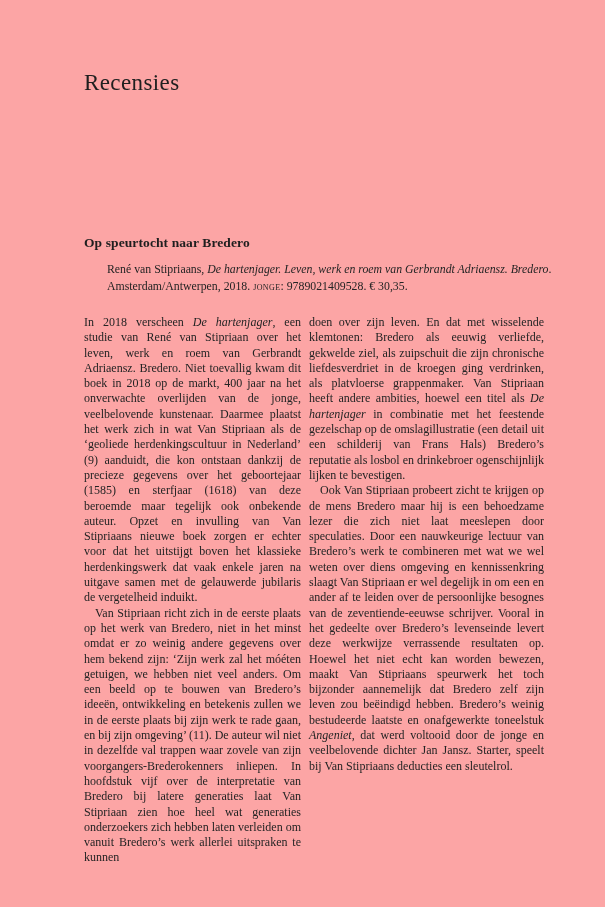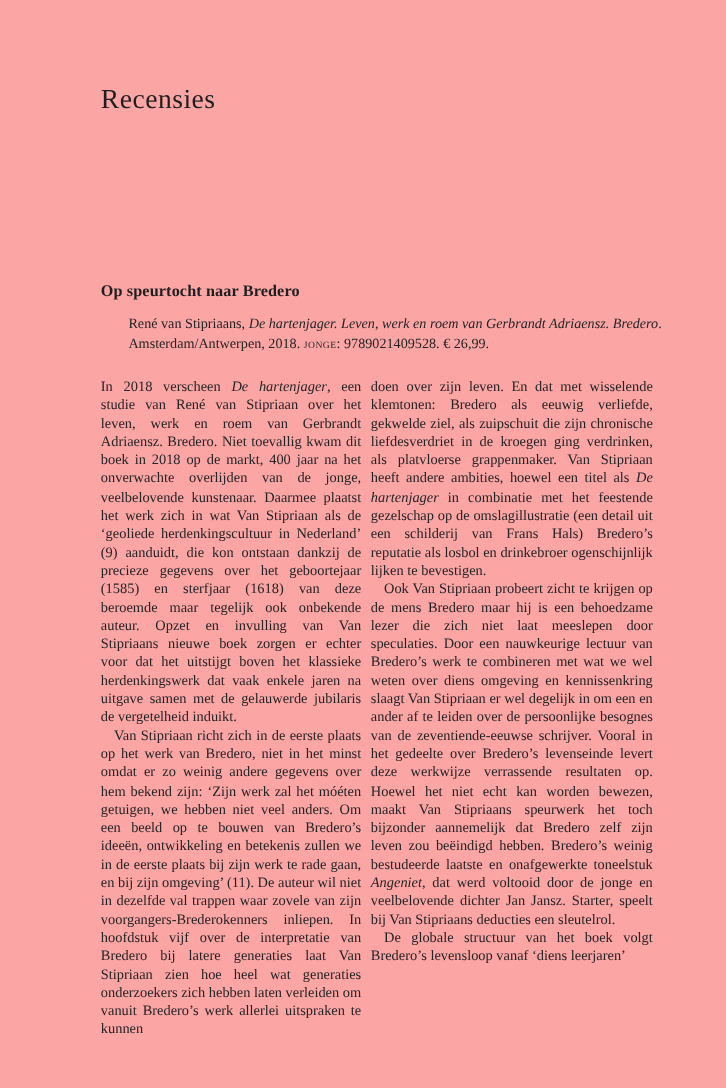--- a/index.html
+++ b/index.html
@@ -76,29 +76,28 @@
 <body>
 
 <div class="page">
 
   <h1 class="doc-title">Recensies</h1>
 
   <section>
 
     <h2 class="review-heading">Op speurtocht naar Bredero</h2>
 
-    <p class="citation"><span>René van Stipriaans, </span><span class="it">De hartenjager. Leven, werk en roem van Gerbrandt Adriaensz. Bredero</span><span>. Amsterdam/Antwerpen, 2018. </span><span class="sc">jonge</span><span>: 9789021409528. € 26,99.</span></p>
+    <p class="citation"><span>René van Stipriaans, </span><span class="it">De hartenjager. Leven, werk en roem van Gerbrandt Adriaensz. Bredero</span><span>. Amsterdam/Antwerpen, 2018. </span><span class="sc">jonge</span><span>: 9789021409528. € 30,35.</span></p>
 
     <div class="columns">
       <div class="col col-left">
           <p class="para"><span>In 2018 verscheen </span><span class="it">De hartenjager</span><span>, een studie van René van Stipriaan over het leven, werk en roem van Gerbrandt Adriaensz. Bredero. Niet toevallig kwam dit boek in 2018 op de markt, 400 jaar na het onverwachte overlijden van de jonge, veelbelovende kunstenaar. Daarmee plaatst het werk zich in wat Van Stipriaan als de ‘geoliede herdenkingscultuur in Nederland’ (9) aanduidt, die kon ontstaan dankzij de precieze gegevens over het geboortejaar (1585) en sterfjaar (1618) van deze beroemde maar tegelijk ook onbekende auteur. Opzet en invulling van Van Stipriaans nieuwe boek zorgen er echter voor dat het uitstijgt boven het klassieke herdenkingswerk dat vaak enkele jaren na uitgave samen met de gelauwerde jubilaris de vergetelheid induikt.</span></p>
           <p class="para indent"><span>Van Stipriaan richt zich in de eerste plaats op het werk van Bredero, niet in het minst omdat er zo weinig andere gegevens over hem bekend zijn: ‘Zijn werk zal het móéten getuigen, we hebben niet veel anders. Om een beeld op te bouwen van Bredero’s ideeën, ontwikkeling en betekenis zullen we in de eerste plaats bij zijn werk te rade gaan, en bij zijn omgeving’ (11). De auteur wil niet in dezelfde val trappen waar zovele van zijn voorgangers-Brederokenners inliepen. In hoofdstuk vijf over de interpretatie van Bredero bij latere generaties laat Van Stipriaan zien hoe heel wat generaties onderzoekers zich hebben laten verleiden om vanuit Bredero’s werk allerlei uitspraken te kunnen</span></p>
         </div>
       <div class="col col-right">
           <p class="para"><span>doen over zijn leven. En dat met wisselende klemtonen: Bredero als eeuwig verliefde, gekwelde ziel, als zuipschuit die zijn chronische liefdesverdriet in de kroegen ging verdrinken, als platvloerse grappenmaker. Van Stipriaan heeft andere ambities, hoewel een titel als </span><span class="it">De hartenjager</span><span> in combinatie met het feestende gezelschap op de omslagillustratie (een detail uit een schilderij van Frans Hals) Bredero’s reputatie als losbol en drinkebroer ogenschijnlijk lijken te bevestigen.</span></p>
           <p class="para indent"><span>Ook Van Stipriaan probeert zicht te krijgen op de mens Bredero maar hij is een behoedzame lezer die zich niet laat meeslepen door speculaties. Door een nauwkeurige lectuur van Bredero’s werk te combineren met wat we wel weten over diens omgeving en kennissenkring slaagt Van Stipriaan er wel degelijk in om een en ander af te leiden over de persoonlijke besognes van de zeventiende-eeuwse schrijver. Vooral in het gedeelte over Bredero’s levenseinde levert deze werkwijze verrassende resultaten op. Hoewel het niet echt kan worden bewezen, maakt Van Stipriaans speurwerk het toch bijzonder aannemelijk dat Bredero zelf zijn leven zou beëindigd hebben. Bredero’s weinig bestudeerde laatste en onafgewerkte toneelstuk </span><span class="it">Angeniet</span><span>, dat werd voltooid door de jonge en veelbelovende dichter Jan Jansz. Starter, speelt bij Van Stipriaans deducties een sleutelrol.</span></p>
-          <p class="para indent"><span>De globale structuur van het boek volgt Bredero’s levensloop vanaf ‘diens leerjaren’</span></p>
         </div>
     </div>
 
   </section>
 
 </div>
 
 </body></html>

